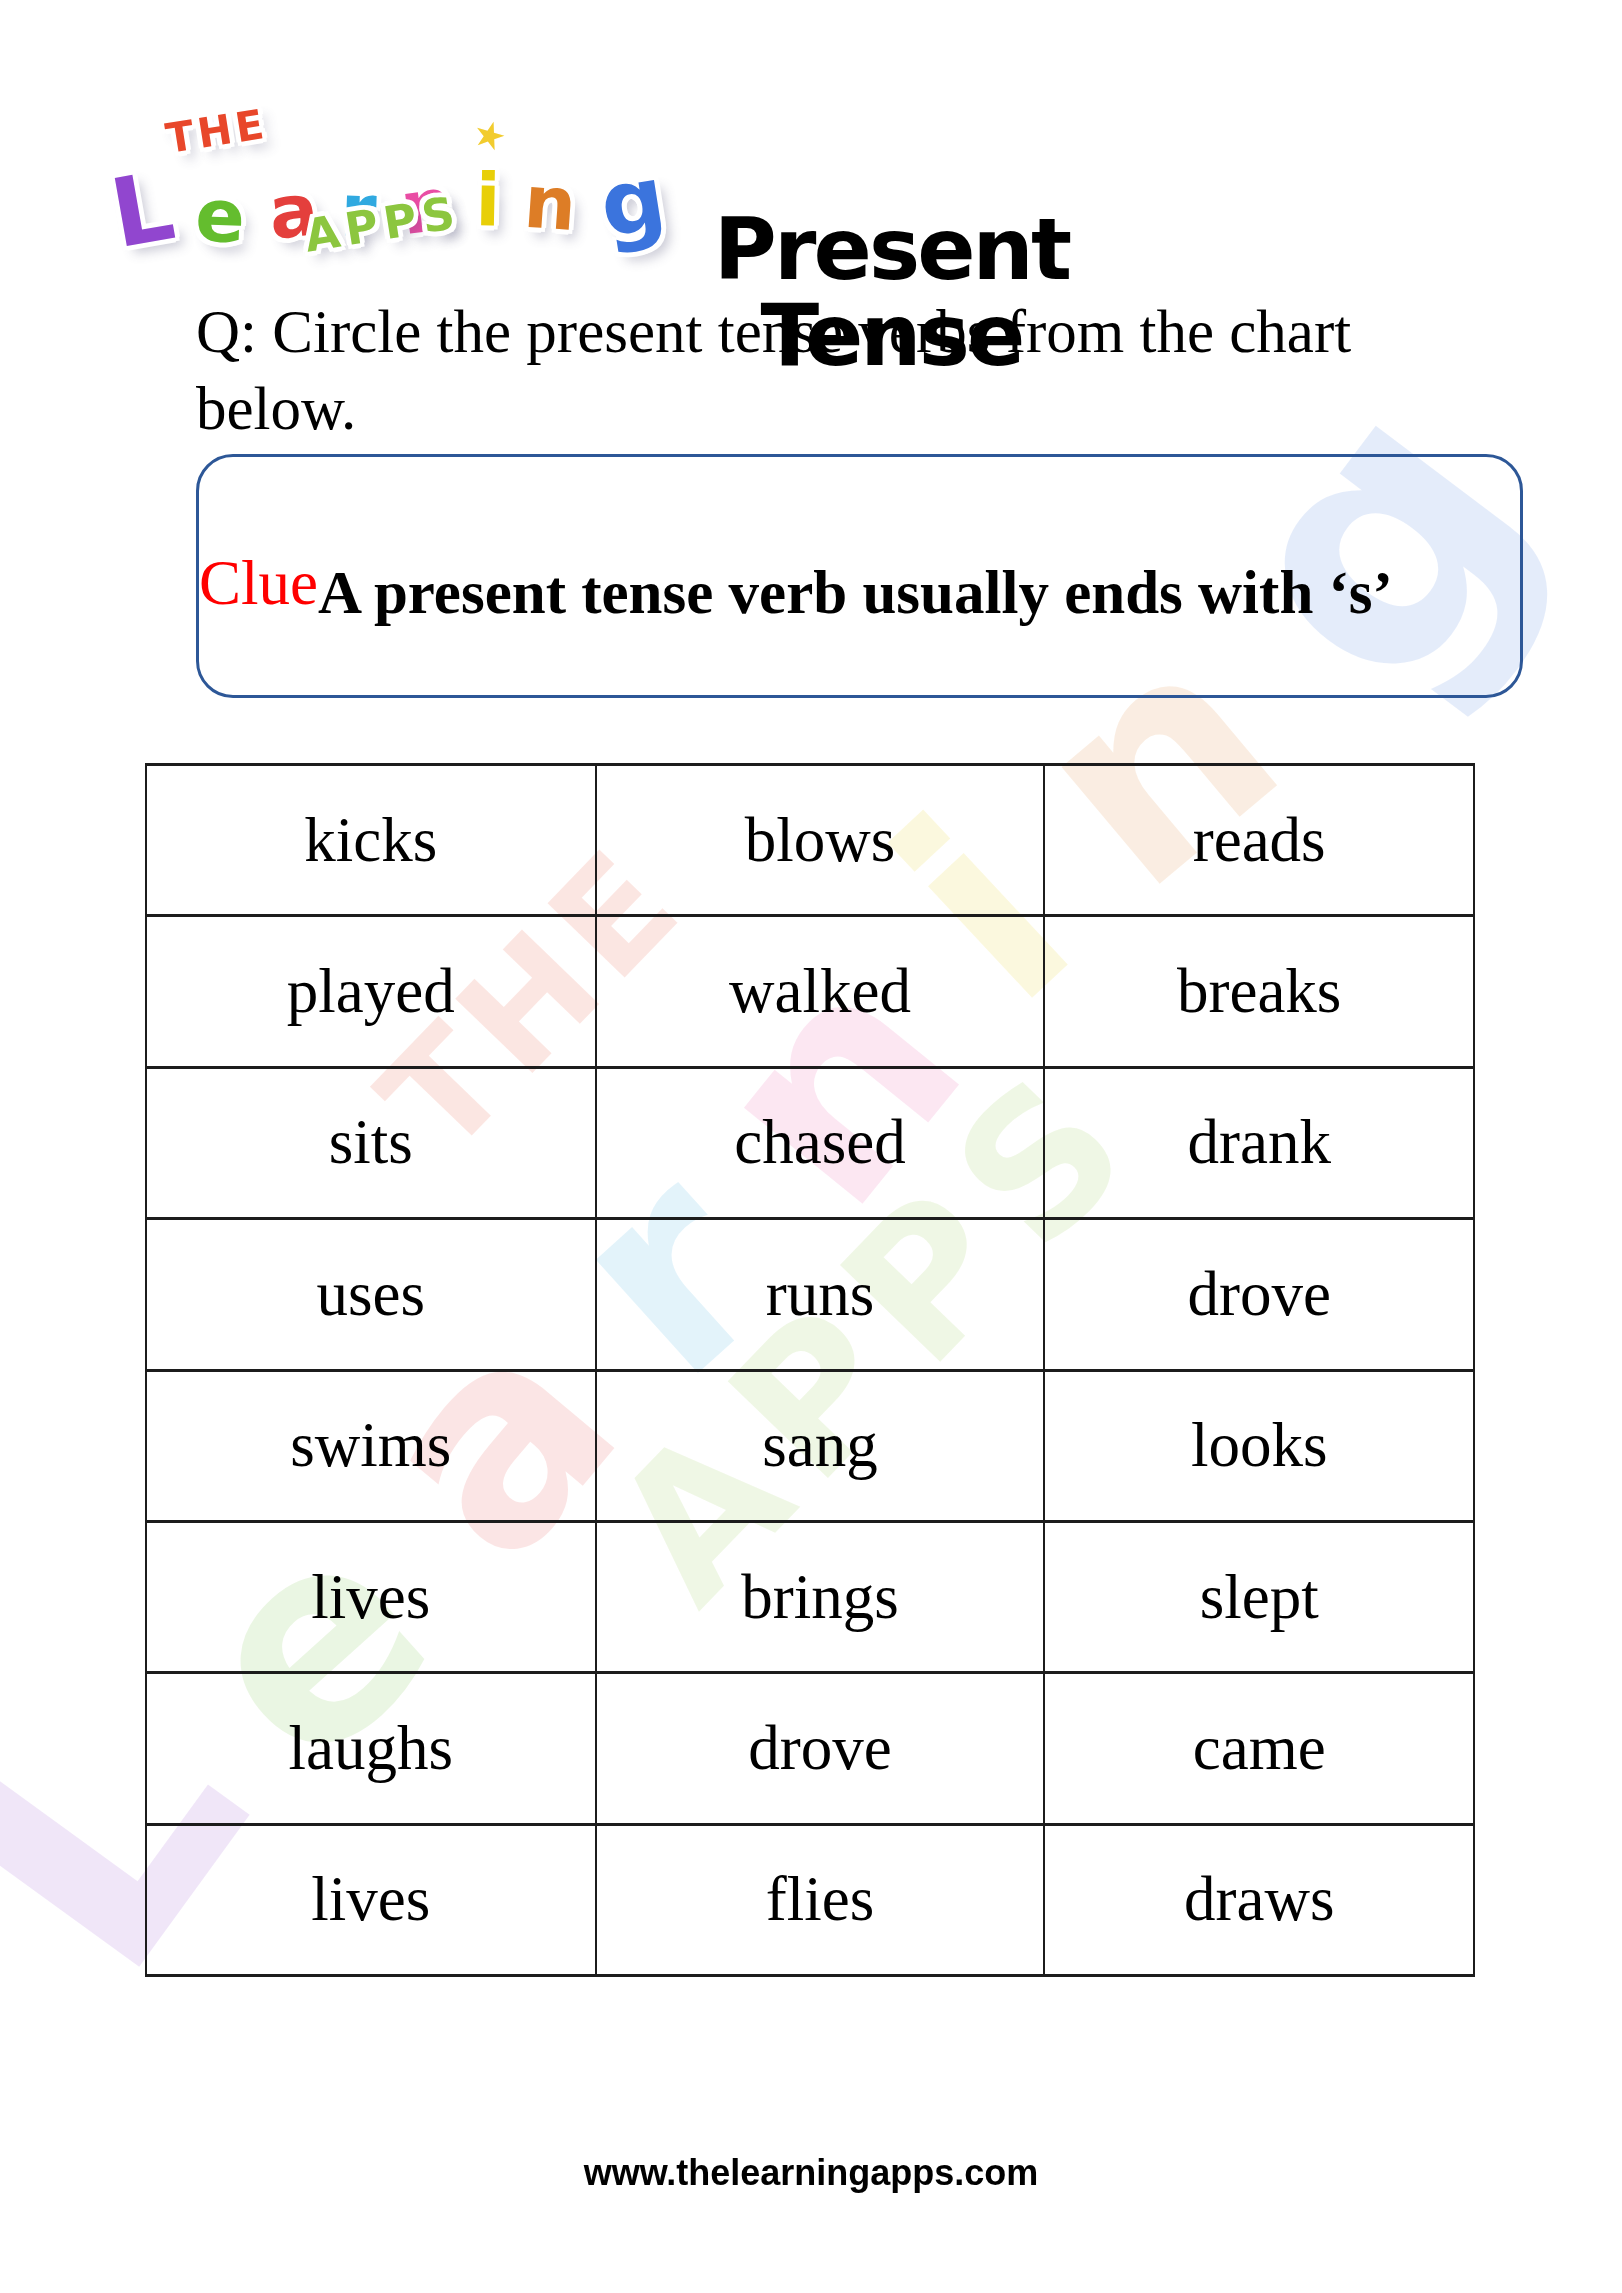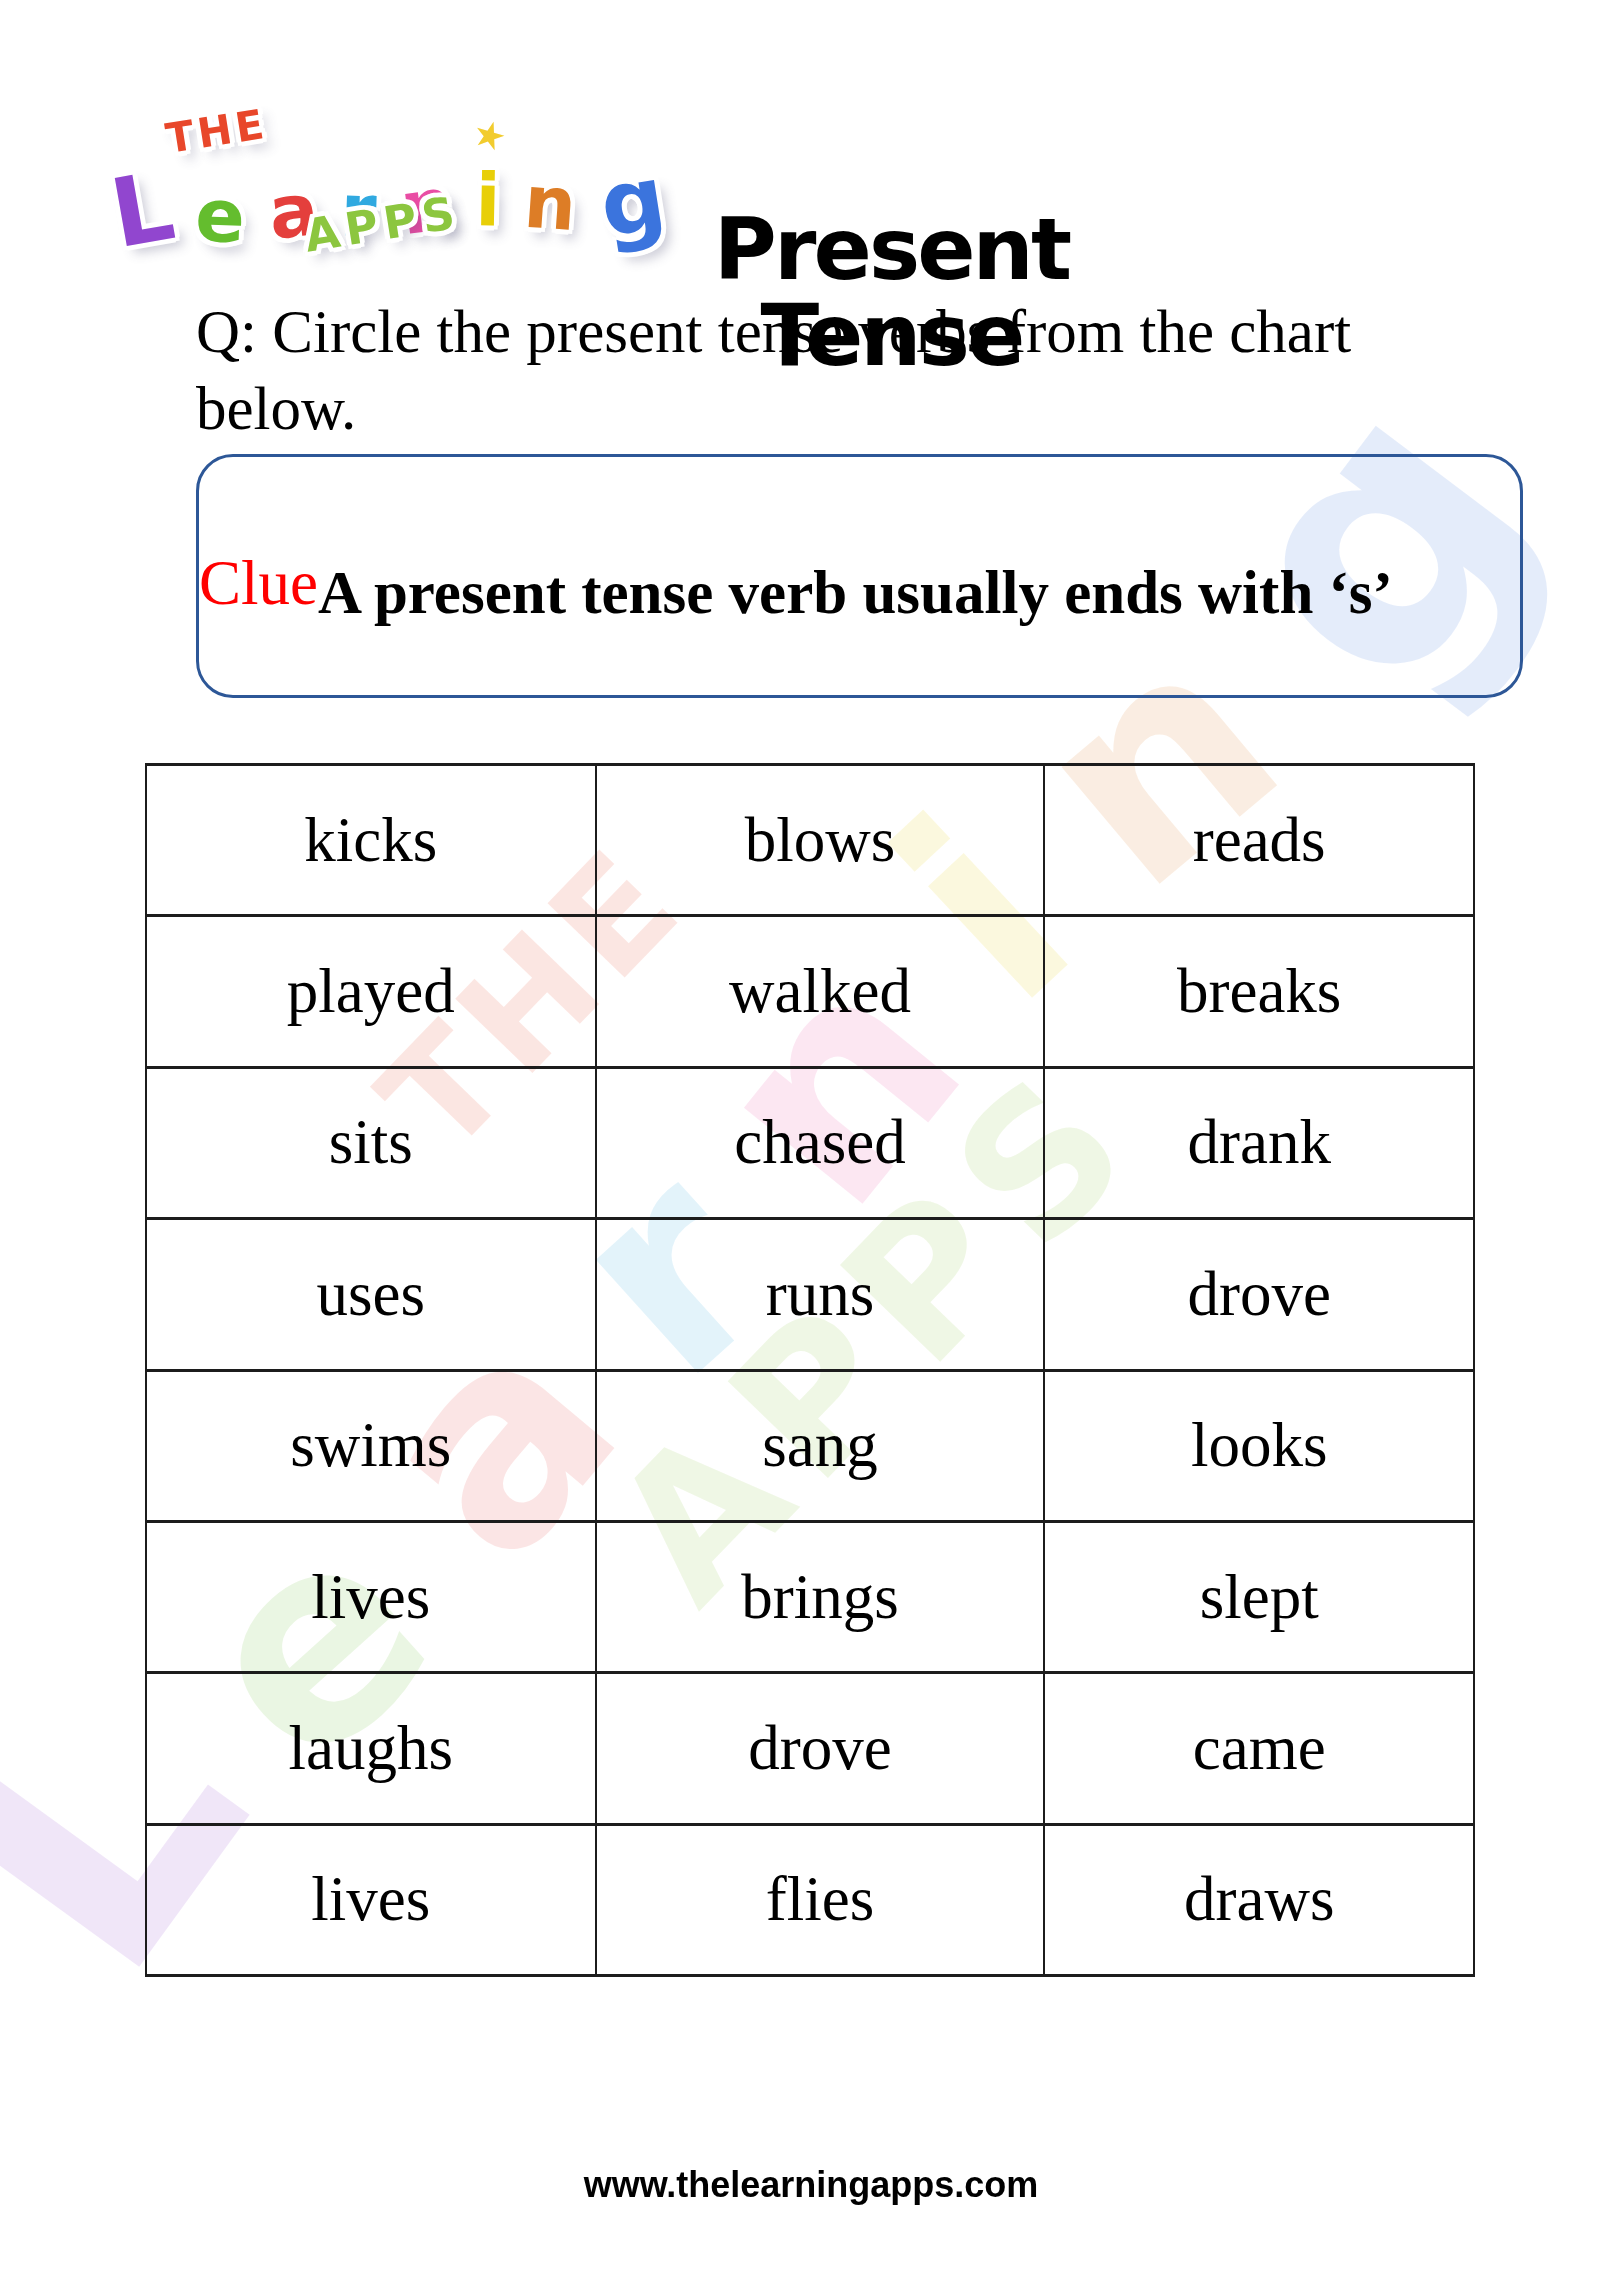--- a/index.html
+++ b/index.html
@@ -106,21 +106,20 @@
     background:transparent;
   }
   
   .footer{
     position:absolute; left:0; top:2152px; width:100%;
     z-index:2;
     text-align:center;
     font-family:"Liberation Sans", sans-serif;
     font-weight:bold;
     font-size:36px;
-    margin-top:12px;
   }
 </style>
 </head>
 <body>
 
 <div class="page">
 
   <div class="watermark" style="opacity: 0.13;">
     <div class="wm-the" style="color: rgb(232, 71, 42);">THE</div>
     <div class="wm-learning bubble">

